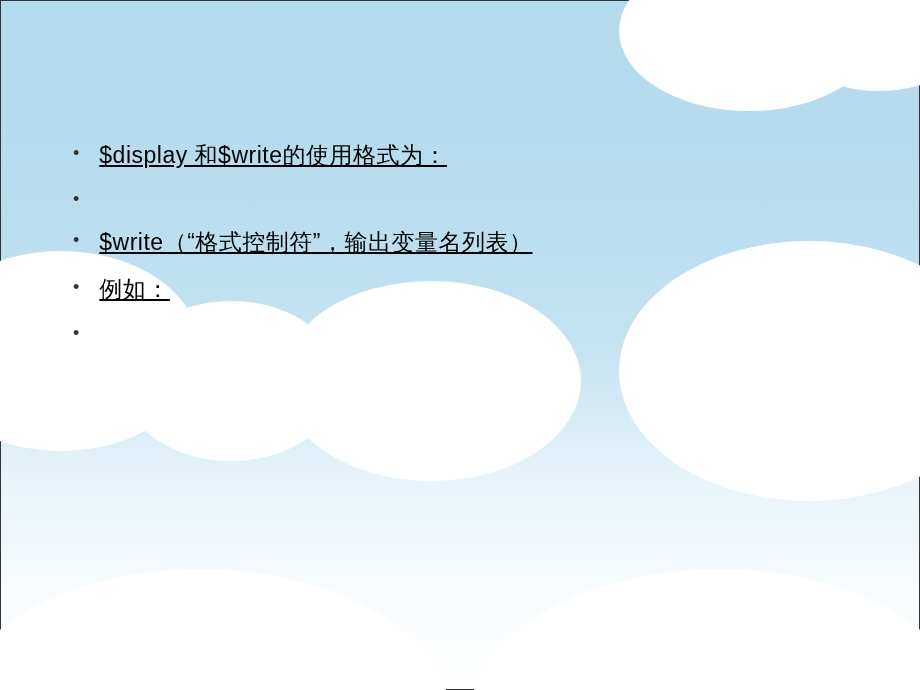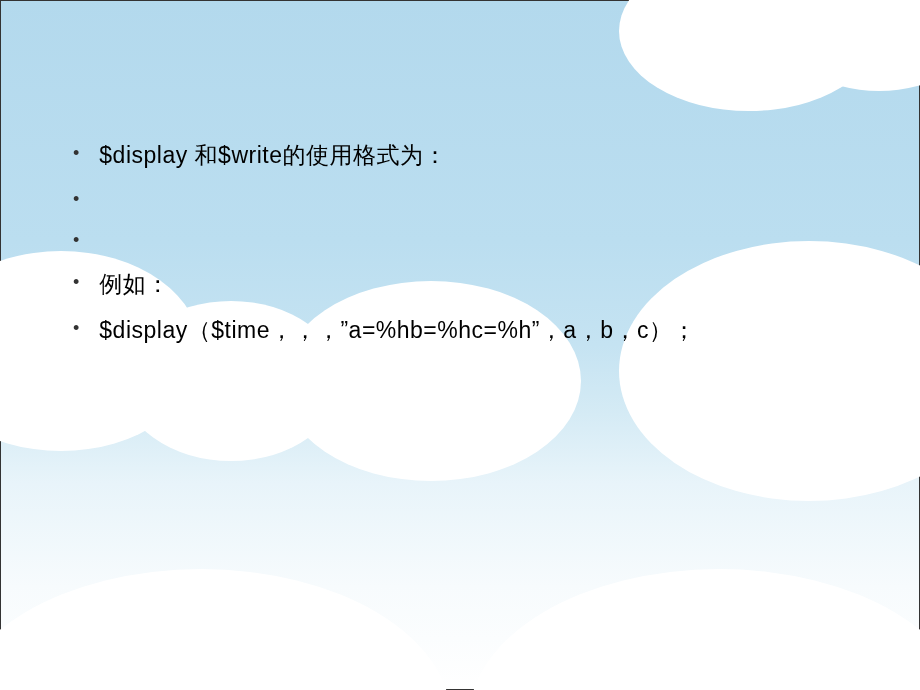--- a/index.html
+++ b/index.html
@@ -108,20 +108,21 @@
     
     .bullet-marker {
       color: #333;
       margin-right: 20px;
       margin-top: 2px;
       font-size: 18px;
     }
     
     .bullet-text {
       letter-spacing: 0.5px;
+      text-decoration: underline;
     }
   </style>
 </head>
 <body>
 
 <div class="slide-container">
 
   <div class="cloud cloud-top-right-1"></div>
   <div class="cloud cloud-top-right-2"></div>
   <div class="cloud cloud-mid-left-1"></div>
@@ -135,24 +136,24 @@
     <ul class="bullet-list">
       <li class="bullet-item">
         <span class="bullet-marker">•</span>
         <span class="bullet-text">$display 和$write的使用格式为：</span>
       </li>
       <li class="bullet-item">
         <span class="bullet-marker">•</span>
       </li>
       <li class="bullet-item">
         <span class="bullet-marker">•</span>
+        <span class="bullet-text">$write（“格式控制符”，输出变量名列表）</span>
       </li>
       <li class="bullet-item">
         <span class="bullet-marker">•</span>
         <span class="bullet-text">例如：</span>
       </li>
       <li class="bullet-item">
         <span class="bullet-marker">•</span>
-        <span class="bullet-text">$display（$time，，，”a=%hb=%hc=%h”，a，b，c）；</span>
       </li>
     </ul>
   </div>
 </div>
 
 </body></html>

